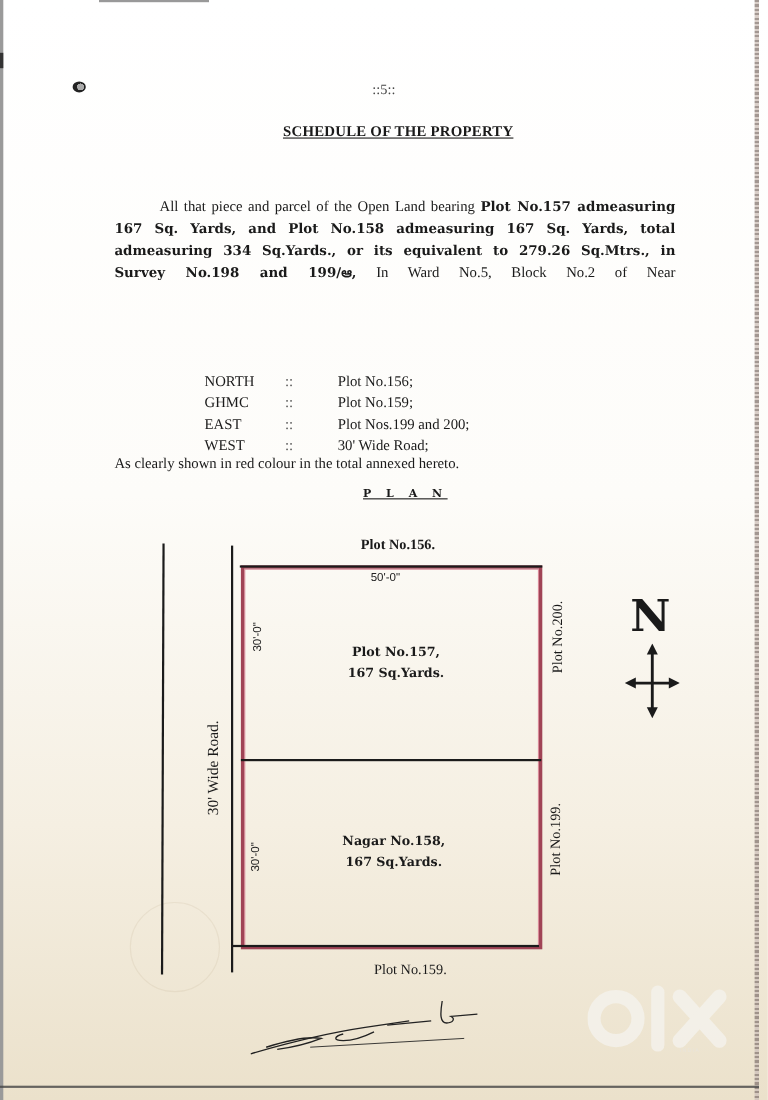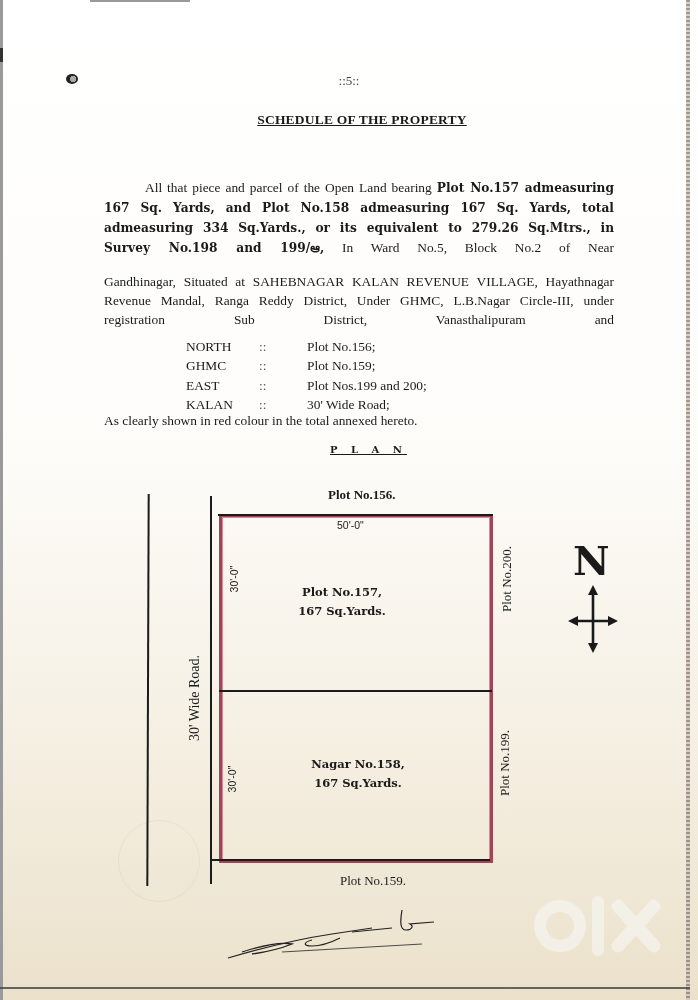--- a/index.html
+++ b/index.html
@@ -104,41 +104,40 @@
 <div class="stamp-ghost"></div>
 
 <div class="page-number">::5::</div>
 <div class="doc-title">SCHEDULE OF THE PROPERTY</div>
 
 <div class="para p1">
   <span>All that piece and parcel of the Open Land bearing </span><span class="b">Plot No.157 admeasuring 167 Sq. Yards, and Plot No.158 admeasuring 167 Sq. Yards, total admeasuring 334 Sq.Yards., or its equivalent to 279.26 Sq.Mtrs., in Survey No.198 and 199/ఆ,</span><span> In Ward No.5, Block No.2 of Near</span>
 </div>
 
 <div class="para p2">
-  <span>Gandhinagar, Situated at SAHEBNAGAR KALAN REVENUE VILLAGE, Hayathnagar Revenue Mandal, Ranga Reddy District, Under GHMC, L.B.Nagar Circle-III, under registration Sub District, Vanasthalipuram and</span>
 </div>
 
 <div class="bounds">
   <div class="row">
     <span class="dir">NORTH</span>
     <span class="sep">::</span>
     <span>Plot No.156;</span>
   </div>
   <div class="row">
     <span class="dir">GHMC</span>
     <span class="sep">::</span>
     <span>Plot No.159;</span>
   </div>
   <div class="row">
     <span class="dir">EAST</span>
     <span class="sep">::</span>
     <span>Plot Nos.199 and 200;</span>
   </div>
   <div class="row">
-    <span class="dir">KALAN</span>
+    <span class="dir">WEST</span>
     <span class="sep">::</span>
     <span>30' Wide Road;</span>
   </div>
 </div>
 
 <div class="clear-note">As clearly shown in red colour in the total annexed hereto.</div>
 <div class="plan-label">P L A N</div>
 
 <div class="line road-line-left"></div>
 <div class="line road-line-right"></div>
@@ -148,21 +147,21 @@
 <div class="line mid-line"></div>
 
 <div class="text-abs" style="left:328px; top:487px;font-weight:bold;">Plot No.156.</div>
 <div class="small-dim" style="left:337px; top:519px;">50'-0"</div>
 
 <div class="text-abs vert" style="left:140px; top:690px; width:110px; text-align:center; font-size:14px;">30' Wide Road.</div>
 
 <div class="small-dim vert" style="left:214px; top:573px; width:40px; text-align:center;">30'-0"</div>
 <div class="small-dim vert" style="left:212px; top:773px; width:40px; text-align:center;">30'-0"</div>
 
-<div class="plot-label" style="left:272px; top:583px; width:140px;">
+<div class="plot-label" style="left:290px; top:583px; width:140px;">
   <div>Plot No.157,</div>
   <div>167 Sq.Yards.</div>
 </div>
 <div class="plot-label" style="left:288px; top:755px; width:140px;">
   <div>Nagar No.158,</div>
   <div>167 Sq.Yards.</div>
 </div>
 
 <div class="text-abs vert" style="left:462px; top:571px; width:90px; text-align:center;">Plot No.200.</div>
 <div class="text-abs vert" style="left:460px; top:755px; width:90px; text-align:center;">Plot No.199.</div>

